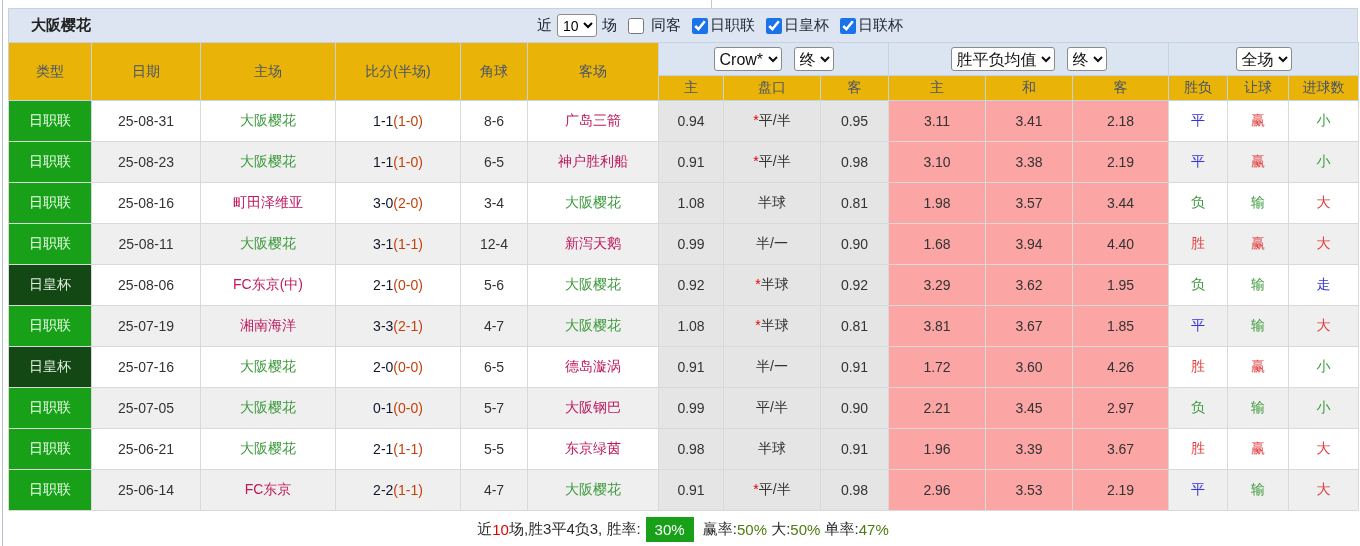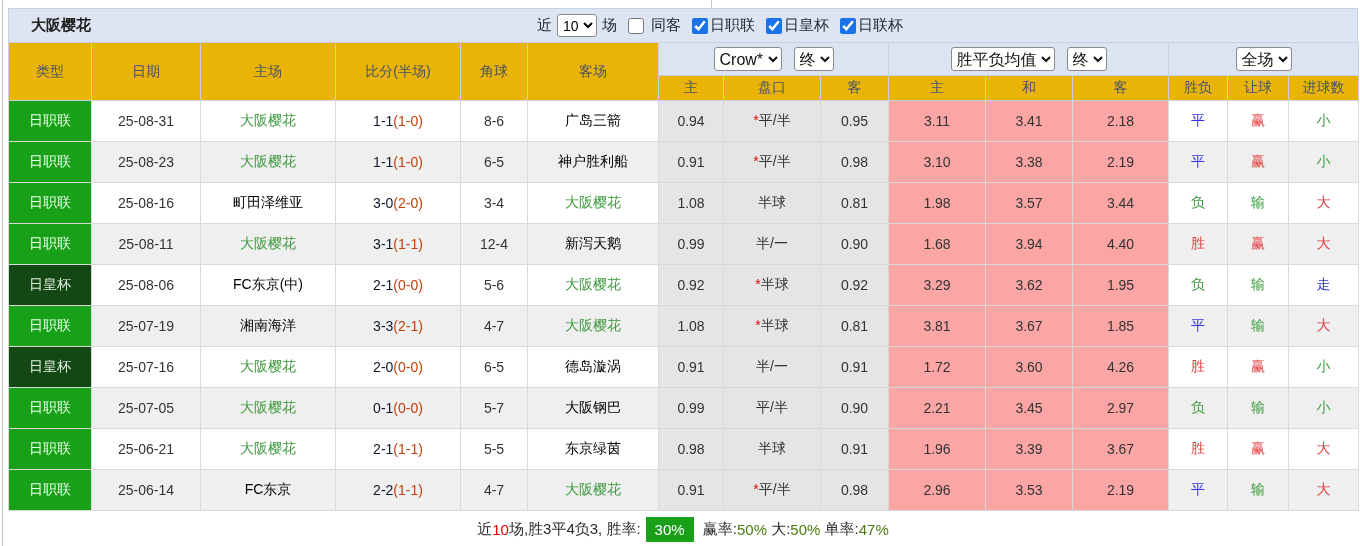--- a/index.html
+++ b/index.html
@@ -42,21 +42,21 @@
     height:41px; text-align:center; font-size:14px; color:#333;
     border:1px solid #d9d9d9; background:#fff; padding:0; overflow:hidden; white-space:nowrap;
   }
   tbody tr.even td { background:#efefef; }
   tbody td.crow, tbody tr.even td.crow { background:#e5e5e5; }
   tbody td.avg,  tbody tr.even td.avg  { background:#fca5a5; }
 
   td.badge-bright, tr.even td.badge-bright { background:#18a018; color:#e9ffe9; }
   td.badge-dark,   tr.even td.badge-dark   { background:#134713; color:#e2efe2; }
 
-  .team { color:#000000; }
+  .team { color:#be185d; }
   .team.self { color:#3e9b3e; }
   .ft { color:#0f172a; }
   .ht { color:#c2410c; }
   .star { color:#e60000; }
   .c-red   { color:#e23b3b; }
   .c-green { color:#3e9b3e; }
   .c-blue  { color:#3434d8; }
 
   
   .footer {

